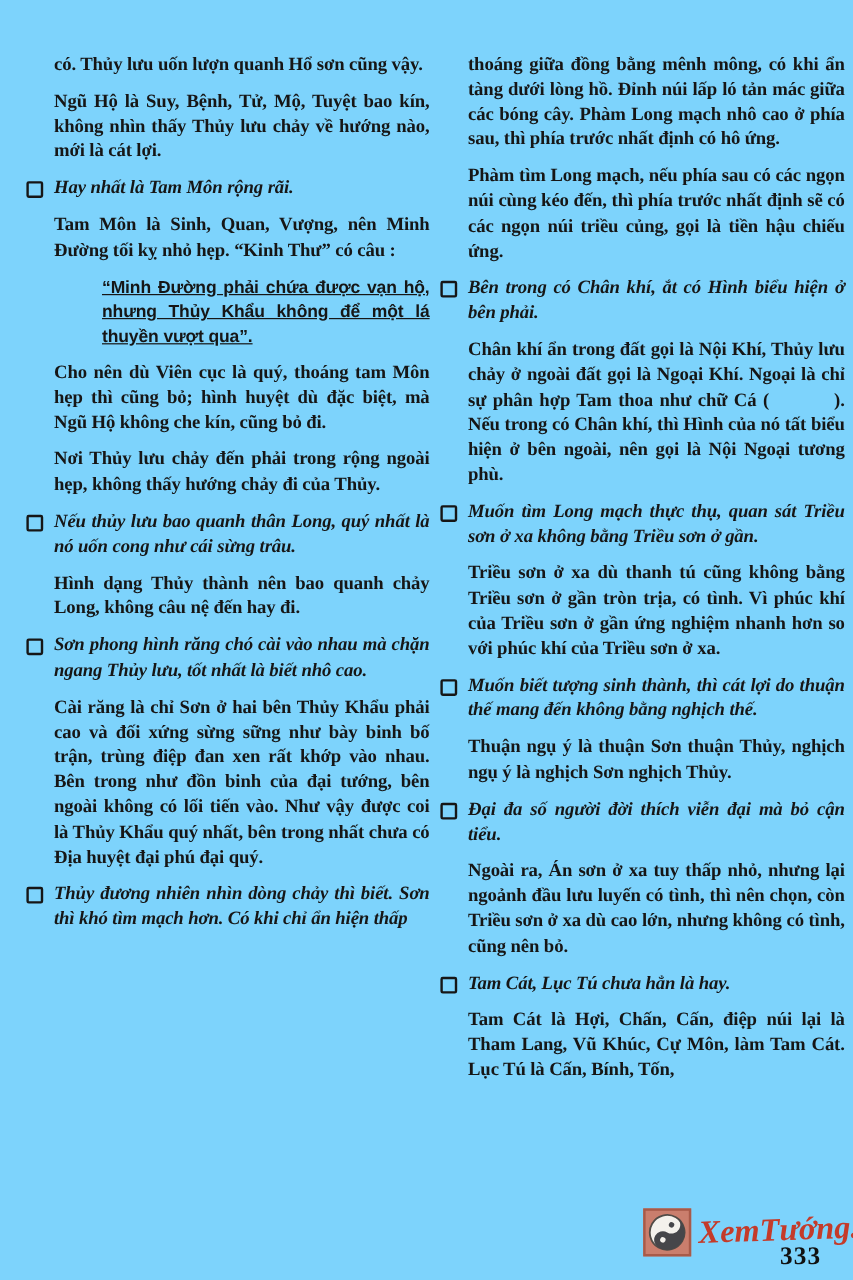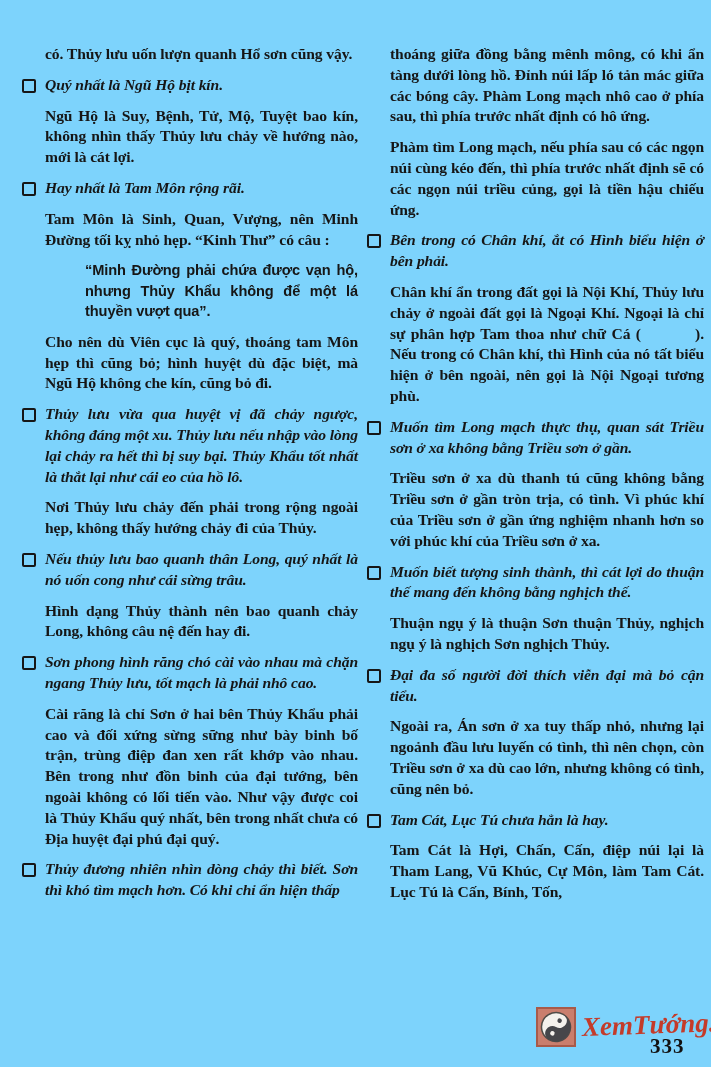--- a/index.html
+++ b/index.html
@@ -14,21 +14,21 @@
     font-size:15.6px;line-height:20.8px;font-weight:700;
     letter-spacing:-0.1px;
   }
   .col-left{left:45px;width:313px;}
   .col-right{left:390px;width:314px;}
   .col p{margin:0 0 10px 0;}
   p.cont{}
   p.quote{
     margin-left:40px;
     font-family:"Liberation Sans","DejaVu Sans",sans-serif;
-    font-size:14.6px;line-height:20.5px;font-weight:700;
+    font-size:14.6px;line-height:20.5px;font-weight:700;text-decoration:underline;
   }
   .item{position:relative;margin:6px 0 10px 0;}
   .item .hd{font-style:italic;}
   .cb{
     position:absolute;left:-23px;top:4px;width:10px;height:10px;
     border:2px solid #161616;border-radius:2px;background:transparent;
   }
   .watermark{
     position:absolute;left:536px;top:1007px;
     display:flex;align-items:flex-start;
@@ -50,49 +50,41 @@
   }
 </style>
 </head>
 <body>
 
 <div class="page">
 
   <div class="col col-left">
     <p class="body">có. Thủy lưu uốn lượn quanh Hổ sơn cũng vậy.</p>
 
-    <div class="item">
-      <span class="cb"></span>
-      <span class="hd">Quý nhất là Ngũ Hộ bịt kín.</span>
-    </div>
     <p class="body">Ngũ Hộ là Suy, Bệnh, Tử, Mộ, Tuyệt bao kín, không nhìn thấy Thủy lưu chảy về hướng nào, mới là cát lợi.</p>
 
     <div class="item">
       <span class="cb"></span>
       <span class="hd">Hay nhất là Tam Môn rộng rãi.</span>
     </div>
     <p class="body">Tam Môn là Sinh, Quan, Vượng, nên Minh Đường tối kỵ nhỏ hẹp. “Kinh Thư” có câu :</p>
     <p class="quote">“Minh Đường phải chứa được vạn hộ, nhưng Thủy Khẩu không để một lá thuyền vượt qua”.</p>
     <p class="body">Cho nên dù Viên cục là quý, thoáng tam Môn hẹp thì cũng bỏ; hình huyệt dù đặc biệt, mà Ngũ Hộ không che kín, cũng bỏ đi.</p>
 
-    <div class="item">
-      <span class="cb"></span>
-      <span class="hd">Thủy lưu vừa qua huyệt vị đã chảy ngược, không đáng một xu. Thủy lưu nếu nhập vào lòng lại chảy ra hết thì bị suy bại. Thủy Khẩu tốt nhất là thắt lại như cái eo của hồ lô.</span>
-    </div>
     <p class="body">Nơi Thủy lưu chảy đến phải trong rộng ngoài hẹp, không thấy hướng chảy đi của Thủy.</p>
 
     <div class="item">
       <span class="cb"></span>
       <span class="hd">Nếu thủy lưu bao quanh thân Long, quý nhất là nó uốn cong như cái sừng trâu.</span>
     </div>
     <p class="body">Hình dạng Thủy thành nên bao quanh chảy Long, không câu nệ đến hay đi.</p>
 
     <div class="item">
       <span class="cb"></span>
-      <span class="hd">Sơn phong hình răng chó cài vào nhau mà chặn ngang Thủy lưu, tốt mạch là phải nhô cao.</span>
+      <span class="hd">Sơn phong hình răng chó cài vào nhau mà chặn ngang Thủy lưu, tốt nhất là biết nhô cao.</span>
     </div>
     <p class="body">Cài răng là chỉ Sơn ở hai bên Thủy Khẩu phải cao và đối xứng sừng sững như bày binh bố trận, trùng điệp đan xen rất khớp vào nhau. Bên trong như đồn binh của đại tướng, bên ngoài không có lối tiến vào. Như vậy được coi là Thủy Khẩu quý nhất, bên trong nhất chưa có Địa huyệt đại phú đại quý.</p>
 
     <div class="item">
       <span class="cb"></span>
       <span class="hd">Thủy đương nhiên nhìn dòng chảy thì biết. Sơn thì khó tìm mạch hơn. Có khi chỉ ẩn hiện thấp</span>
     </div>
   </div>
 
   <div class="col col-right">

